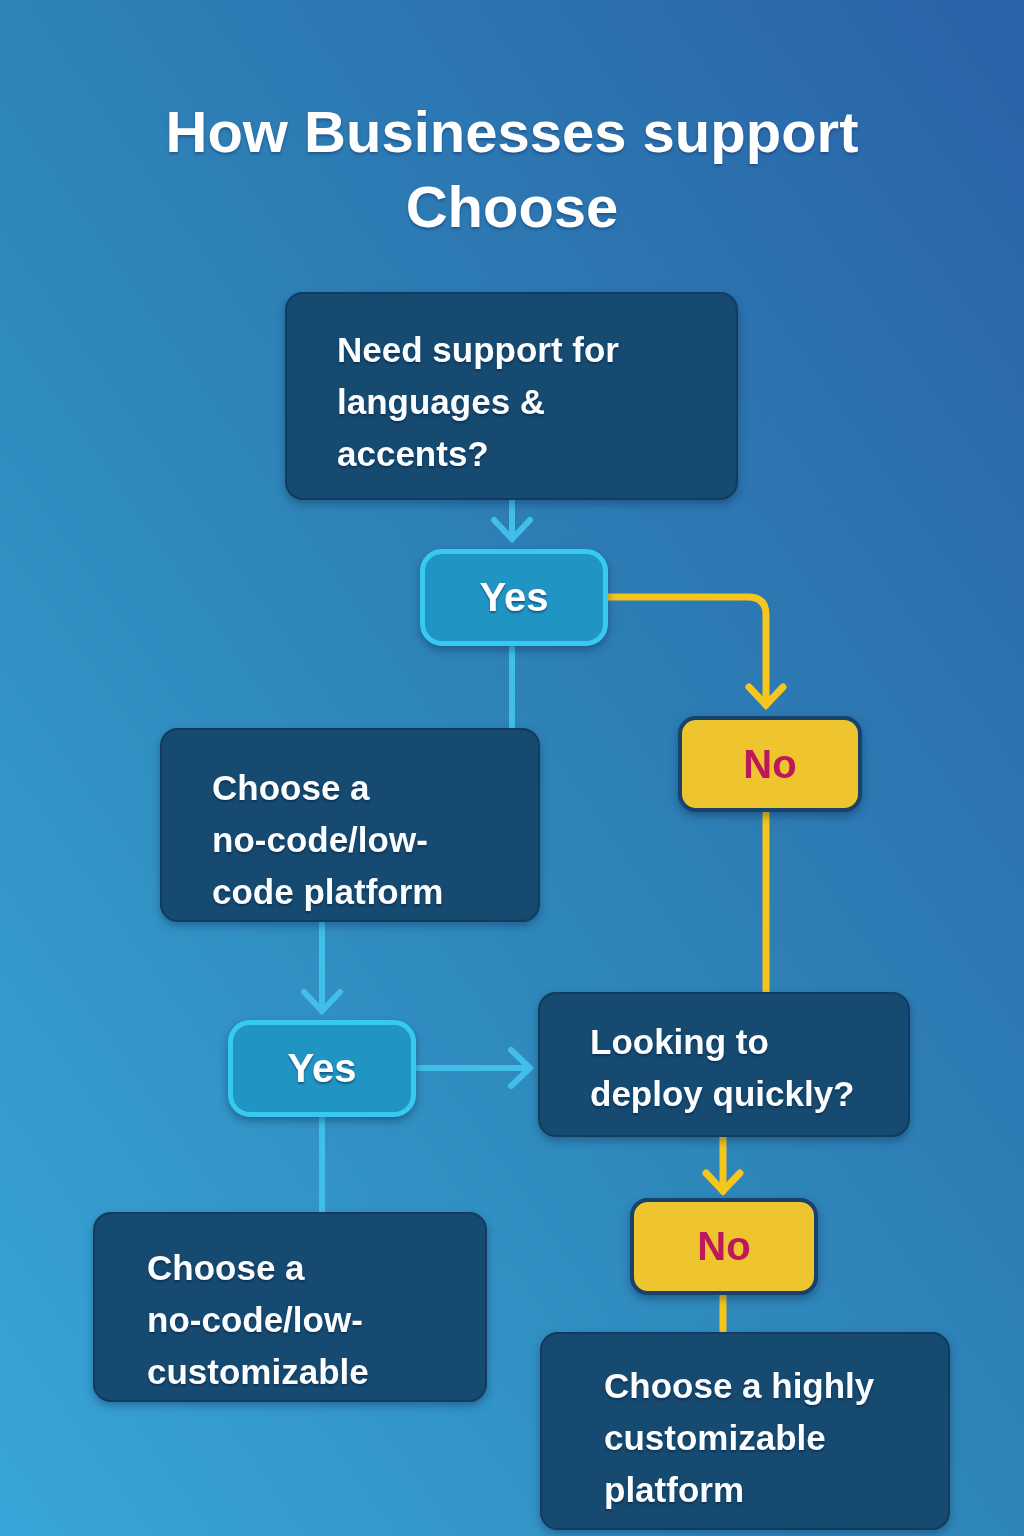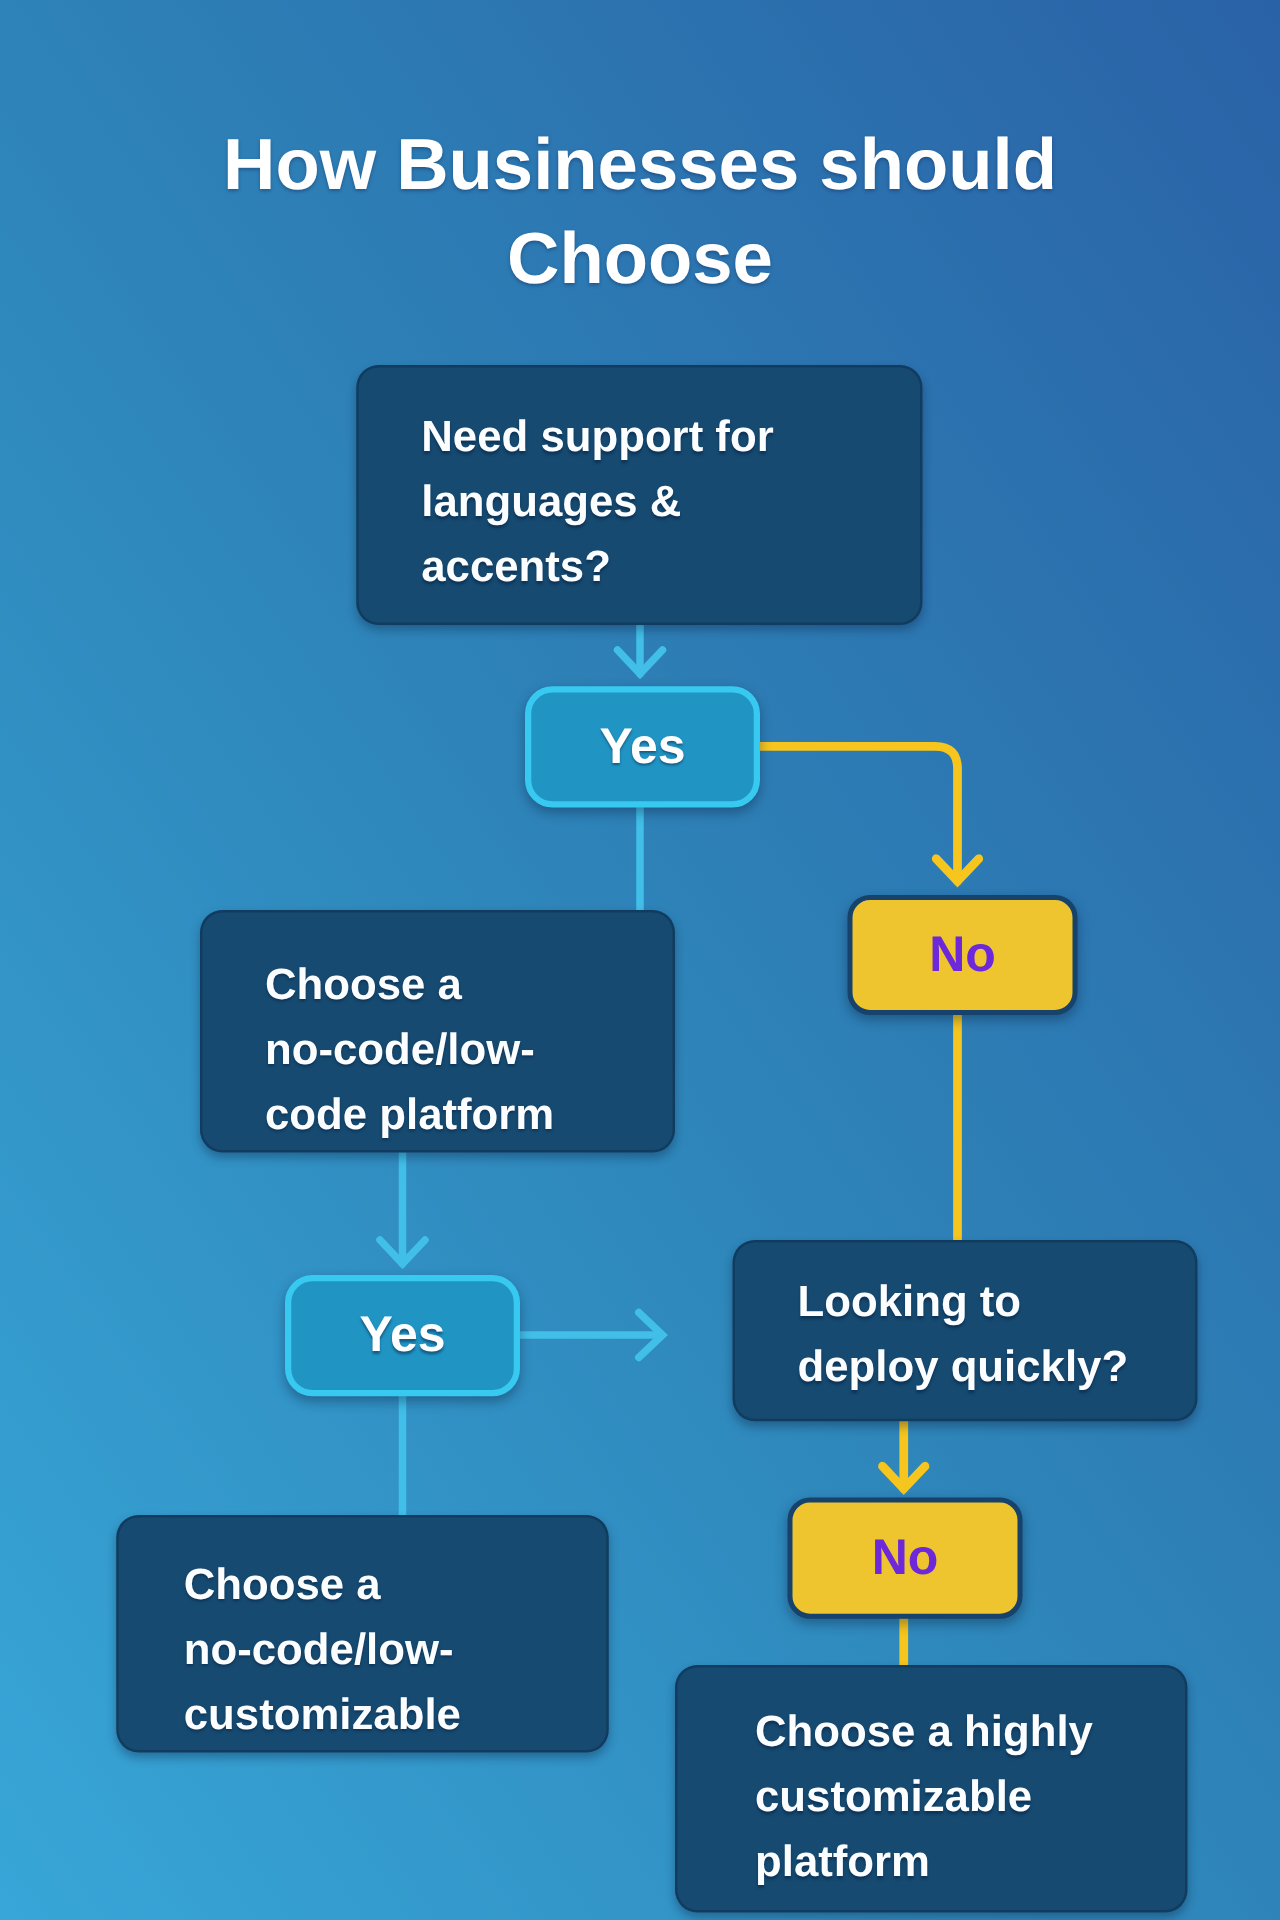--- a/index.html
+++ b/index.html
@@ -29,21 +29,21 @@
     font-size:40px; font-weight:700;
     box-shadow:0 4px 9px rgba(8,30,60,0.38);
     text-align:right;
   }
   .yes {
     background:#2095c4; border:5px solid #38c9f0; border-radius:22px;
     color:#ffffff; text-shadow:0 2px 2px rgba(8,35,70,0.5);
   }
   .no {
     background:#efc52f; border:4px solid #16426b; border-radius:18px;
-    color:#6d28d9;
+    color:#be185d;
   }
   svg.connectors { position:absolute; left:0; top:0; width:1024px; height:1536px; }
   .cline { stroke:#41bfe8; stroke-width:6; fill:none; stroke-linecap:round; stroke-linejoin:miter; }
   .yline { stroke:#f6c51e; stroke-width:7; fill:none; stroke-linecap:round; stroke-linejoin:miter; }
 </style>
 </head>
 <body>
 
 <div class="canvas">
 
@@ -84,40 +84,40 @@
     <g>
       <path class="yline" d="M723,1137 L723,1191"></path>
       <path class="yline" d="M706,1173 L723,1191 L740,1173"></path>
     </g>
 
     <g>
       <path class="yline" d="M723,1295 L723,1338"></path>
     </g>
   </svg>
 
-  <h1 class="title">How Businesses should
+  <h1 class="title">How Businesses support
 Choose</h1>
 
   <div class="node dark" style="left:285px; top:292px; width:453px; height:208px; padding:32px 30px 0 52px;">
     <div class="node-text">Need support for
 languages &amp;
 accents?</div>
   </div>
 
   <div class="node pill yes" style="left:420px; top:549px; width:188px; height:97px;">Yes</div>
 
   <div class="node pill no" style="left:678px; top:716px; width:184px; height:96px;">No</div>
 
   <div class="node dark" style="left:160px; top:728px; width:380px; height:194px; padding:34px 16px 0 52px;">
     <div class="node-text">Choose a
 no-code/low-
 code platform</div>
   </div>
 
-  <div class="node dark" style="left:538px; top:992px; width:372px; height:145px; padding:24px 16px 0 52px;margin-left:48px;">
+  <div class="node dark" style="left:538px; top:992px; width:372px; height:145px; padding:24px 16px 0 52px;">
     <div class="node-text">Looking to
 deploy quickly?</div>
   </div>
 
   <div class="node pill yes" style="left:228px; top:1020px; width:188px; height:97px;">Yes</div>
 
   <div class="node pill no" style="left:630px; top:1198px; width:188px; height:97px;">No</div>
 
   <div class="node dark" style="left:93px; top:1212px; width:394px; height:190px; padding:30px 16px 0 54px;">
     <div class="node-text">Choose a

